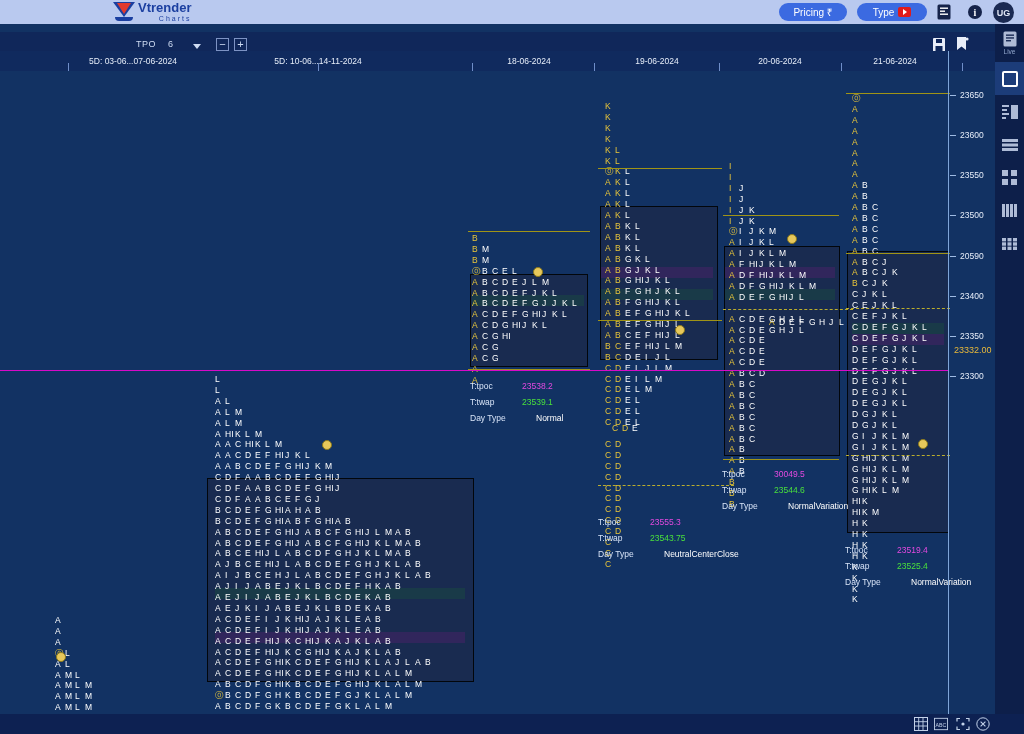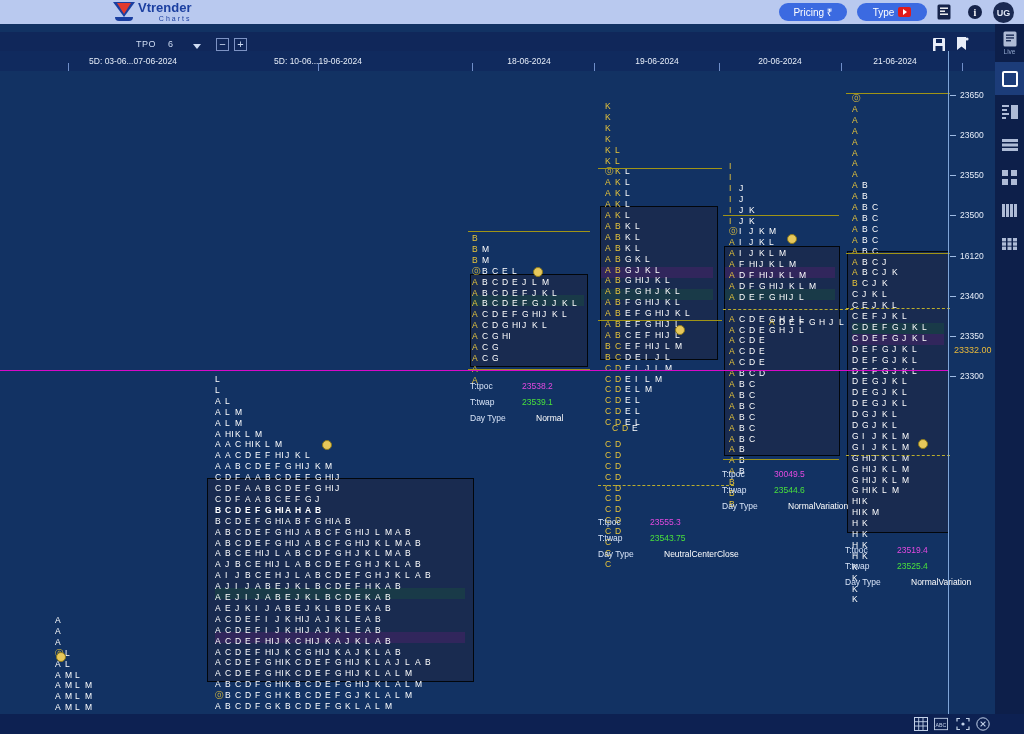--- a/index.html
+++ b/index.html
@@ -132,21 +132,21 @@
     <rect x="2.5" y="8" width="7" height="5" fill="#10275a"></rect>
   </svg>
   <svg id="icon-flag" viewBox="0 0 13 15">
     <path d="M1 0 L10 0 L10 13 L5.5 9.5 L1 13 Z" fill="#e9eef8"></path>
     <circle cx="11" cy="2" r="1.6" fill="#e9eef8"></circle>
   </svg>
 </div>
 
 <div id="dateaxis">
     <div class="date-lbl" style="left: 119px; padding-left: 28px;">5D: 03-06...07-06-2024</div>
-    <div class="date-lbl" style="left: 318px;">5D: 10-06...19-06-2024</div>
+    <div class="date-lbl" style="left: 318px;">5D: 10-06...14-11-2024</div>
     <div class="date-lbl" style="left: 529px;">18-06-2024</div>
     <div class="date-lbl" style="left: 657px;">19-06-2024</div>
     <div class="date-lbl" style="left: 780px;">20-06-2024</div>
     <div class="date-lbl" style="left: 895px;">21-06-2024</div>
     <div class="date-tick" style="left: 68px;"></div>
     <div class="date-tick" style="left: 318px;"></div>
     <div class="date-tick" style="left: 472px;"></div>
     <div class="date-tick" style="left: 594px;"></div>
     <div class="date-tick" style="left: 719px;"></div>
     <div class="date-tick" style="left: 841px;"></div>
@@ -186,21 +186,21 @@
       <div class="tpo-row" style="top: 21.8px;"><span class="c w">A</span><span class="c w">L</span></div>
       <div class="tpo-row" style="top: 32.7px;"><span class="c w">A</span><span class="c w">L</span><span class="c w">M</span></div>
       <div class="tpo-row" style="top: 43.6px;"><span class="c w">A</span><span class="c w">L</span><span class="c w">M</span></div>
       <div class="tpo-row" style="top: 54.5px;"><span class="c w">A</span><span class="c w">HI</span><span class="c w">K</span><span class="c w">L</span><span class="c w">M</span></div>
       <div class="tpo-row" style="top: 65.4px;"><span class="c w">A</span><span class="c w">A</span><span class="c w">C</span><span class="c w">HI</span><span class="c w">K</span><span class="c w">L</span><span class="c w">M</span></div>
       <div class="tpo-row" style="top: 76.3px;"><span class="c w">A</span><span class="c w">A</span><span class="c w">C</span><span class="c w">D</span><span class="c w">E</span><span class="c w">F</span><span class="c w">HI</span><span class="c w">J</span><span class="c w">K</span><span class="c w">L</span></div>
       <div class="tpo-row" style="top: 87.2px;"><span class="c w">A</span><span class="c w">A</span><span class="c w">B</span><span class="c w">C</span><span class="c w">D</span><span class="c w">E</span><span class="c w">F</span><span class="c w">G</span><span class="c w">HI</span><span class="c w">J</span><span class="c w">K</span><span class="c w">M</span></div>
       <div class="tpo-row" style="top: 98.1px;"><span class="c w">C</span><span class="c w">D</span><span class="c w">F</span><span class="c w">A</span><span class="c w">A</span><span class="c w">B</span><span class="c w">C</span><span class="c w">D</span><span class="c w">E</span><span class="c w">F</span><span class="c w">G</span><span class="c w">HI</span><span class="c w">J</span></div>
       <div class="tpo-row" style="top: 109px;"><span class="c w">C</span><span class="c w">D</span><span class="c w">F</span><span class="c w">A</span><span class="c w">A</span><span class="c w">B</span><span class="c w">C</span><span class="c w">D</span><span class="c w">E</span><span class="c w">F</span><span class="c w">G</span><span class="c w">HI</span><span class="c w">J</span></div>
       <div class="tpo-row" style="top: 119.9px;"><span class="c w">C</span><span class="c w">D</span><span class="c w">F</span><span class="c w">A</span><span class="c w">A</span><span class="c w">B</span><span class="c w">C</span><span class="c w">E</span><span class="c w">F</span><span class="c w">G</span><span class="c w">J</span></div>
-      <div class="tpo-row" style="top: 130.8px; font-weight: bold;"><span class="c w">B</span><span class="c w">C</span><span class="c w">D</span><span class="c w">E</span><span class="c w">F</span><span class="c w">G</span><span class="c w">HI</span><span class="c w">A</span><span class="c w">H</span><span class="c w">A</span><span class="c w">B</span></div>
+      <div class="tpo-row" style="top: 130.8px;"><span class="c w">B</span><span class="c w">C</span><span class="c w">D</span><span class="c w">E</span><span class="c w">F</span><span class="c w">G</span><span class="c w">HI</span><span class="c w">A</span><span class="c w">H</span><span class="c w">A</span><span class="c w">B</span></div>
       <div class="tpo-row" style="top: 141.7px;"><span class="c w">B</span><span class="c w">C</span><span class="c w">D</span><span class="c w">E</span><span class="c w">F</span><span class="c w">G</span><span class="c w">HI</span><span class="c w">A</span><span class="c w">B</span><span class="c w">F</span><span class="c w">G</span><span class="c w">HI</span><span class="c w">A</span><span class="c w">B</span></div>
       <div class="tpo-row" style="top: 152.6px;"><span class="c w">A</span><span class="c w">B</span><span class="c w">C</span><span class="c w">D</span><span class="c w">E</span><span class="c w">F</span><span class="c w">G</span><span class="c w">HI</span><span class="c w">J</span><span class="c w">A</span><span class="c w">B</span><span class="c w">C</span><span class="c w">F</span><span class="c w">G</span><span class="c w">HI</span><span class="c w">J</span><span class="c w">L</span><span class="c w">M</span><span class="c w">A</span><span class="c w">B</span></div>
       <div class="tpo-row" style="top: 163.5px;"><span class="c w">A</span><span class="c w">B</span><span class="c w">C</span><span class="c w">D</span><span class="c w">E</span><span class="c w">F</span><span class="c w">G</span><span class="c w">HI</span><span class="c w">J</span><span class="c w">A</span><span class="c w">B</span><span class="c w">C</span><span class="c w">F</span><span class="c w">G</span><span class="c w">HI</span><span class="c w">J</span><span class="c w">K</span><span class="c w">L</span><span class="c w">M</span><span class="c w">A</span><span class="c w">B</span></div>
       <div class="tpo-row" style="top: 174.4px;"><span class="c w">A</span><span class="c w">B</span><span class="c w">C</span><span class="c w">E</span><span class="c w">HI</span><span class="c w">J</span><span class="c w">L</span><span class="c w">A</span><span class="c w">B</span><span class="c w">C</span><span class="c w">D</span><span class="c w">F</span><span class="c w">G</span><span class="c w">H</span><span class="c w">J</span><span class="c w">K</span><span class="c w">L</span><span class="c w">M</span><span class="c w">A</span><span class="c w">B</span></div>
       <div class="tpo-row" style="top: 185.3px;"><span class="c w">A</span><span class="c w">J</span><span class="c w">B</span><span class="c w">C</span><span class="c w">E</span><span class="c w">HI</span><span class="c w">J</span><span class="c w">L</span><span class="c w">A</span><span class="c w">B</span><span class="c w">C</span><span class="c w">D</span><span class="c w">E</span><span class="c w">F</span><span class="c w">G</span><span class="c w">H</span><span class="c w">J</span><span class="c w">K</span><span class="c w">L</span><span class="c w">A</span><span class="c w">B</span></div>
       <div class="tpo-row" style="top: 196.2px;"><span class="c w">A</span><span class="c w">I</span><span class="c w">J</span><span class="c w">B</span><span class="c w">C</span><span class="c w">E</span><span class="c w">H</span><span class="c w">J</span><span class="c w">L</span><span class="c w">A</span><span class="c w">B</span><span class="c w">C</span><span class="c w">D</span><span class="c w">E</span><span class="c w">F</span><span class="c w">G</span><span class="c w">H</span><span class="c w">J</span><span class="c w">K</span><span class="c w">L</span><span class="c w">A</span><span class="c w">B</span></div>
       <div class="tpo-row" style="top: 207.1px;"><span class="c w">A</span><span class="c w">J</span><span class="c w">I</span><span class="c w">J</span><span class="c w">A</span><span class="c w">B</span><span class="c w">E</span><span class="c w">J</span><span class="c w">K</span><span class="c w">L</span><span class="c w">B</span><span class="c w">C</span><span class="c w">D</span><span class="c w">E</span><span class="c w">F</span><span class="c w">H</span><span class="c w">K</span><span class="c w">A</span><span class="c w">B</span></div>
       <div class="tpo-row" style="top: 218px;"><span class="c w">A</span><span class="c w">E</span><span class="c w">J</span><span class="c w">I</span><span class="c w">J</span><span class="c w">A</span><span class="c w">B</span><span class="c w">E</span><span class="c w">J</span><span class="c w">K</span><span class="c w">L</span><span class="c w">B</span><span class="c w">C</span><span class="c w">D</span><span class="c w">E</span><span class="c w">K</span><span class="c w">A</span><span class="c w">B</span></div>
       <div class="tpo-row" style="top: 228.9px;"><span class="c w">A</span><span class="c w">E</span><span class="c w">J</span><span class="c w">K</span><span class="c w">I</span><span class="c w">J</span><span class="c w">A</span><span class="c w">B</span><span class="c w">E</span><span class="c w">J</span><span class="c w">K</span><span class="c w">L</span><span class="c w">B</span><span class="c w">D</span><span class="c w">E</span><span class="c w">K</span><span class="c w">A</span><span class="c w">B</span></div>
       <div class="tpo-row" style="top: 239.8px;"><span class="c w">A</span><span class="c w">C</span><span class="c w">D</span><span class="c w">E</span><span class="c w">F</span><span class="c w">I</span><span class="c w">J</span><span class="c w">K</span><span class="c w">HI</span><span class="c w">J</span><span class="c w">A</span><span class="c w">J</span><span class="c w">K</span><span class="c w">L</span><span class="c w">E</span><span class="c w">A</span><span class="c w">B</span></div>
@@ -405,21 +405,21 @@
 <div id="priceaxis">
   <div id="axis-line"></div>
 <div class="p-lbl" style="top: 44.075px;">23650</div>
     <div class="p-tick" style="top: 44.075px;"></div>
     <div class="p-lbl" style="top: 84.2px;">23600</div>
     <div class="p-tick" style="top: 84.2px;"></div>
     <div class="p-lbl" style="top: 124.325px;">23550</div>
     <div class="p-tick" style="top: 124.325px;"></div>
     <div class="p-lbl" style="top: 164.45px;">23500</div>
     <div class="p-tick" style="top: 164.45px;"></div>
-    <div class="p-lbl" style="top: 204.575px;">16120</div>
+    <div class="p-lbl" style="top: 204.575px;">20590</div>
     <div class="p-tick" style="top: 204.575px;"></div>
     <div class="p-lbl" style="top: 244.7px;">23400</div>
     <div class="p-tick" style="top: 244.7px;"></div>
     <div class="p-lbl" style="top: 284.825px;">23350</div>
     <div class="p-tick" style="top: 284.825px;"></div>
     <div class="p-lbl" style="top: 324.95px;">23300</div>
     <div class="p-tick" style="top: 324.95px;"></div>
     <div id="last-price" style="top: 299.27px;">23332.00</div>
   </div>
 

